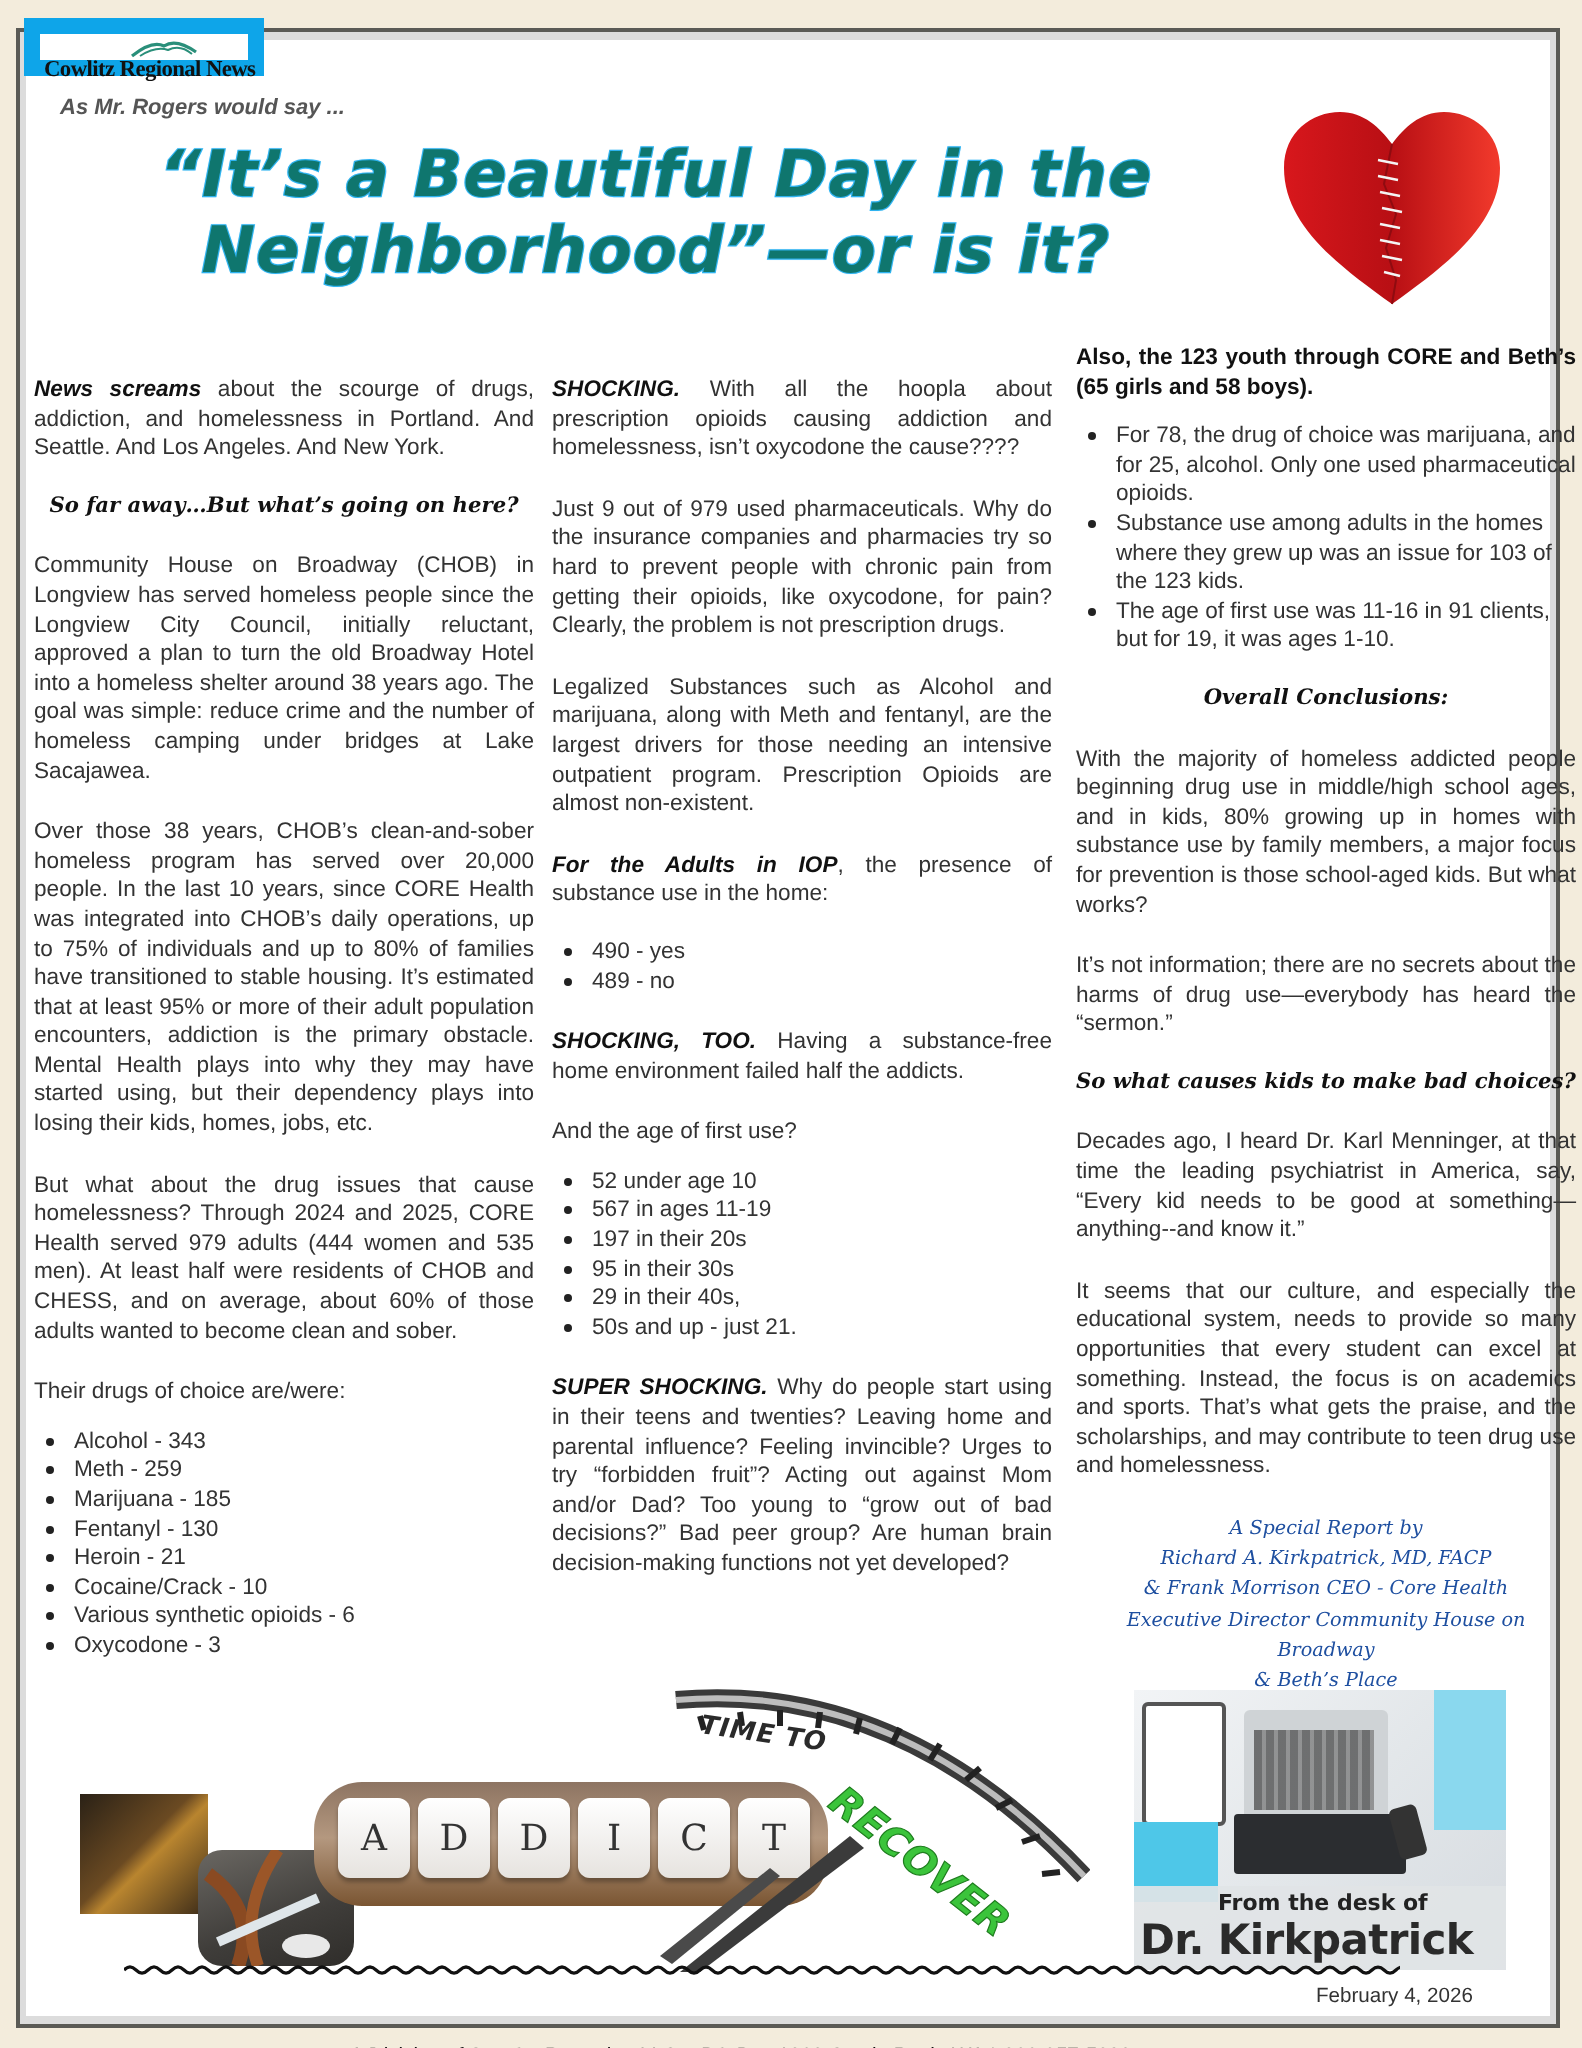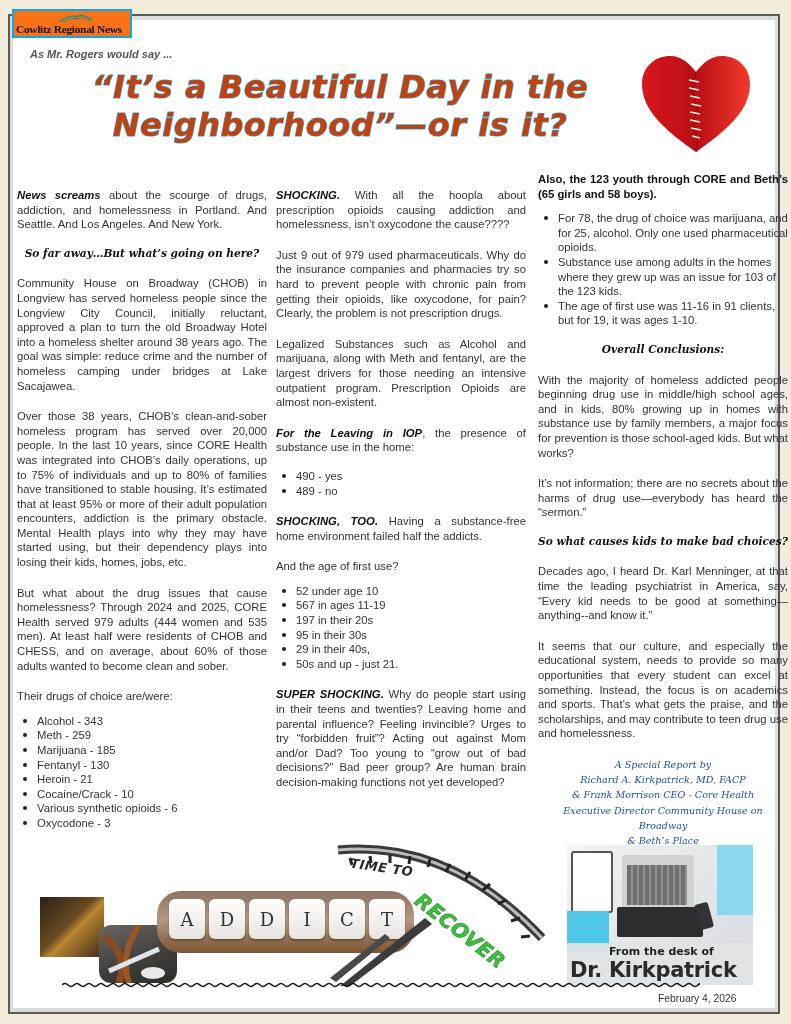--- a/index.html
+++ b/index.html
@@ -9,36 +9,36 @@
   .frame {
     position: absolute; left: 8px; top: 14px; width: 772px; height: 1000px;
     background: #dcdcdc; border: 2px solid #5a5a55;
   }
   .page {
     position: absolute; left: 13px; top: 20px; width: 762px; height: 988px;
     background: #ffffff;
   }
   .masthead {
     position: absolute; left: 12px; top: 9px; width: 120px; height: 29px;
-    background: #f97316; border: 2px solid #0ea5e9; z-index: 5;
+    background: #ffffff; border: 8px solid #0ea5e9; z-index: 5;
   }
   .masthead .logo-mark { position: absolute; left: 44px; top: 2px; width: 36px; height: 10px; }
   .masthead .name {
     position: absolute; left: 2px; top: 12px; font-family: "Liberation Serif", serif;
     font-weight: bold; font-size: 11.4px; color: #111; white-space: nowrap; letter-spacing: -0.3px;
   }
 
   .kicker {
     position: absolute; left: 30px; top: 48px; font-family: "Liberation Sans", sans-serif;
     font-style: italic; font-weight: bold; font-size: 11px; color: #555;
   }
   .headline {
-    position: absolute; left: 40px; top: 68px; width: 600px; text-align: center;
+    position: absolute; left: 28px; top: 68px; width: 600px; text-align: center;
     font-family: "DejaVu Sans", sans-serif; font-weight: bold; font-style: italic;
-    font-size: 32px; line-height: 38px; color: #c2410c; letter-spacing: 0.5px;
+    font-size: 32px; line-height: 38px; color: #0f766e; letter-spacing: 0.5px;
     -webkit-text-stroke: 1.2px #2fb3f0; paint-order: stroke fill;
     text-shadow: 0 0 1px #2fb3f0;
   }
   .heart { position: absolute; left: 638px; top: 52px; width: 116px; height: 102px; }
 
   .col {
     position: absolute; top: 172px; width: 250px;
     font-family: "Liberation Sans", sans-serif; font-size: 11.3px; line-height: 14.6px; color: #333;
   }
   .col1 { left: 17px; }
@@ -168,21 +168,21 @@
     <li>Cocaine/Crack - 10</li>
     <li>Various synthetic opioids - 6</li>
     <li>Oxycodone - 3</li>
   </ul>
 </div>
 
 <div class="col col2">
   <p><b class="lead">SHOCKING.</b><span> With all the hoopla about prescription opioids causing addiction and homelessness, isn’t oxycodone the cause????</span></p>
   <p>Just 9 out of 979 used pharmaceuticals. Why do the insurance companies and pharmacies try so hard to prevent people with chronic pain from getting their opioids, like oxycodone, for pain? Clearly, the problem is not prescription drugs.</p>
   <p>Legalized Substances such as Alcohol and marijuana, along with Meth and fentanyl, are the largest drivers for those needing an intensive outpatient program. Prescription Opioids are almost non-existent.</p>
-  <p><b class="lead">For the Leaving in IOP</b><span>, the presence of substance use in the home:</span></p>
+  <p><b class="lead">For the Adults in IOP</b><span>, the presence of substance use in the home:</span></p>
   <ul>
     <li>490 - yes</li>
     <li>489 - no</li>
   </ul>
   <p><b class="lead">SHOCKING, TOO.</b><span> Having a substance-free home environment failed half the addicts.</span></p>
   <p style="margin-bottom:10px">And the age of first use?</p>
   <ul>
     <li>52 under age 10</li>
     <li>567 in ages 11-19</li>
     <li>197 in their 20s</li>

